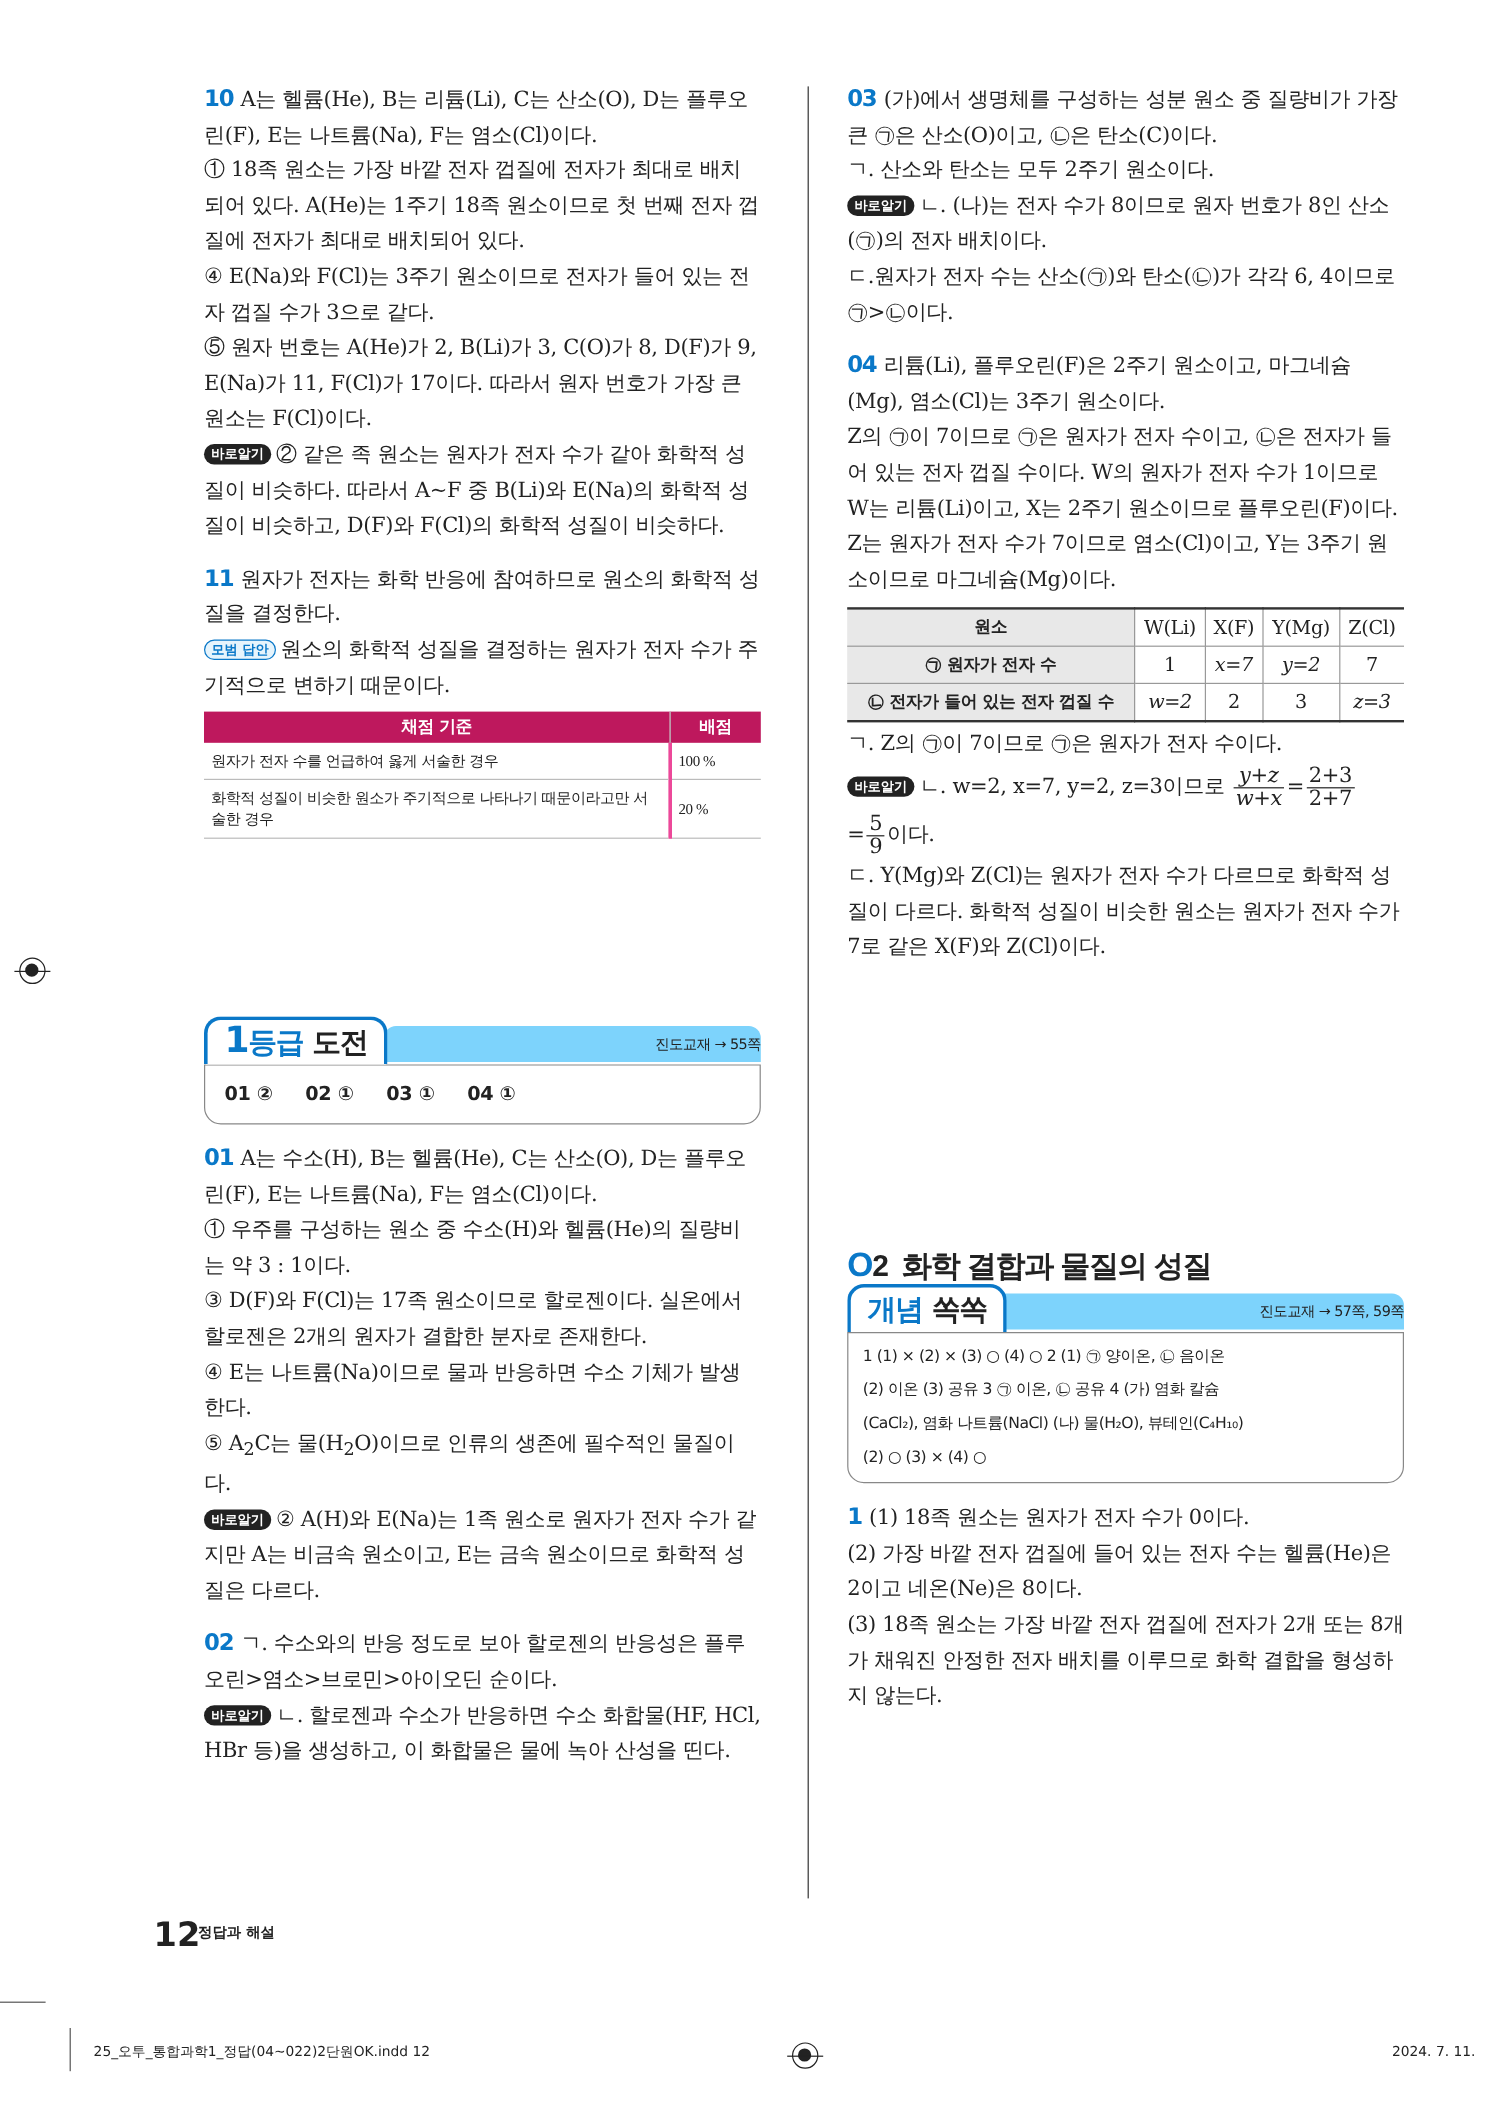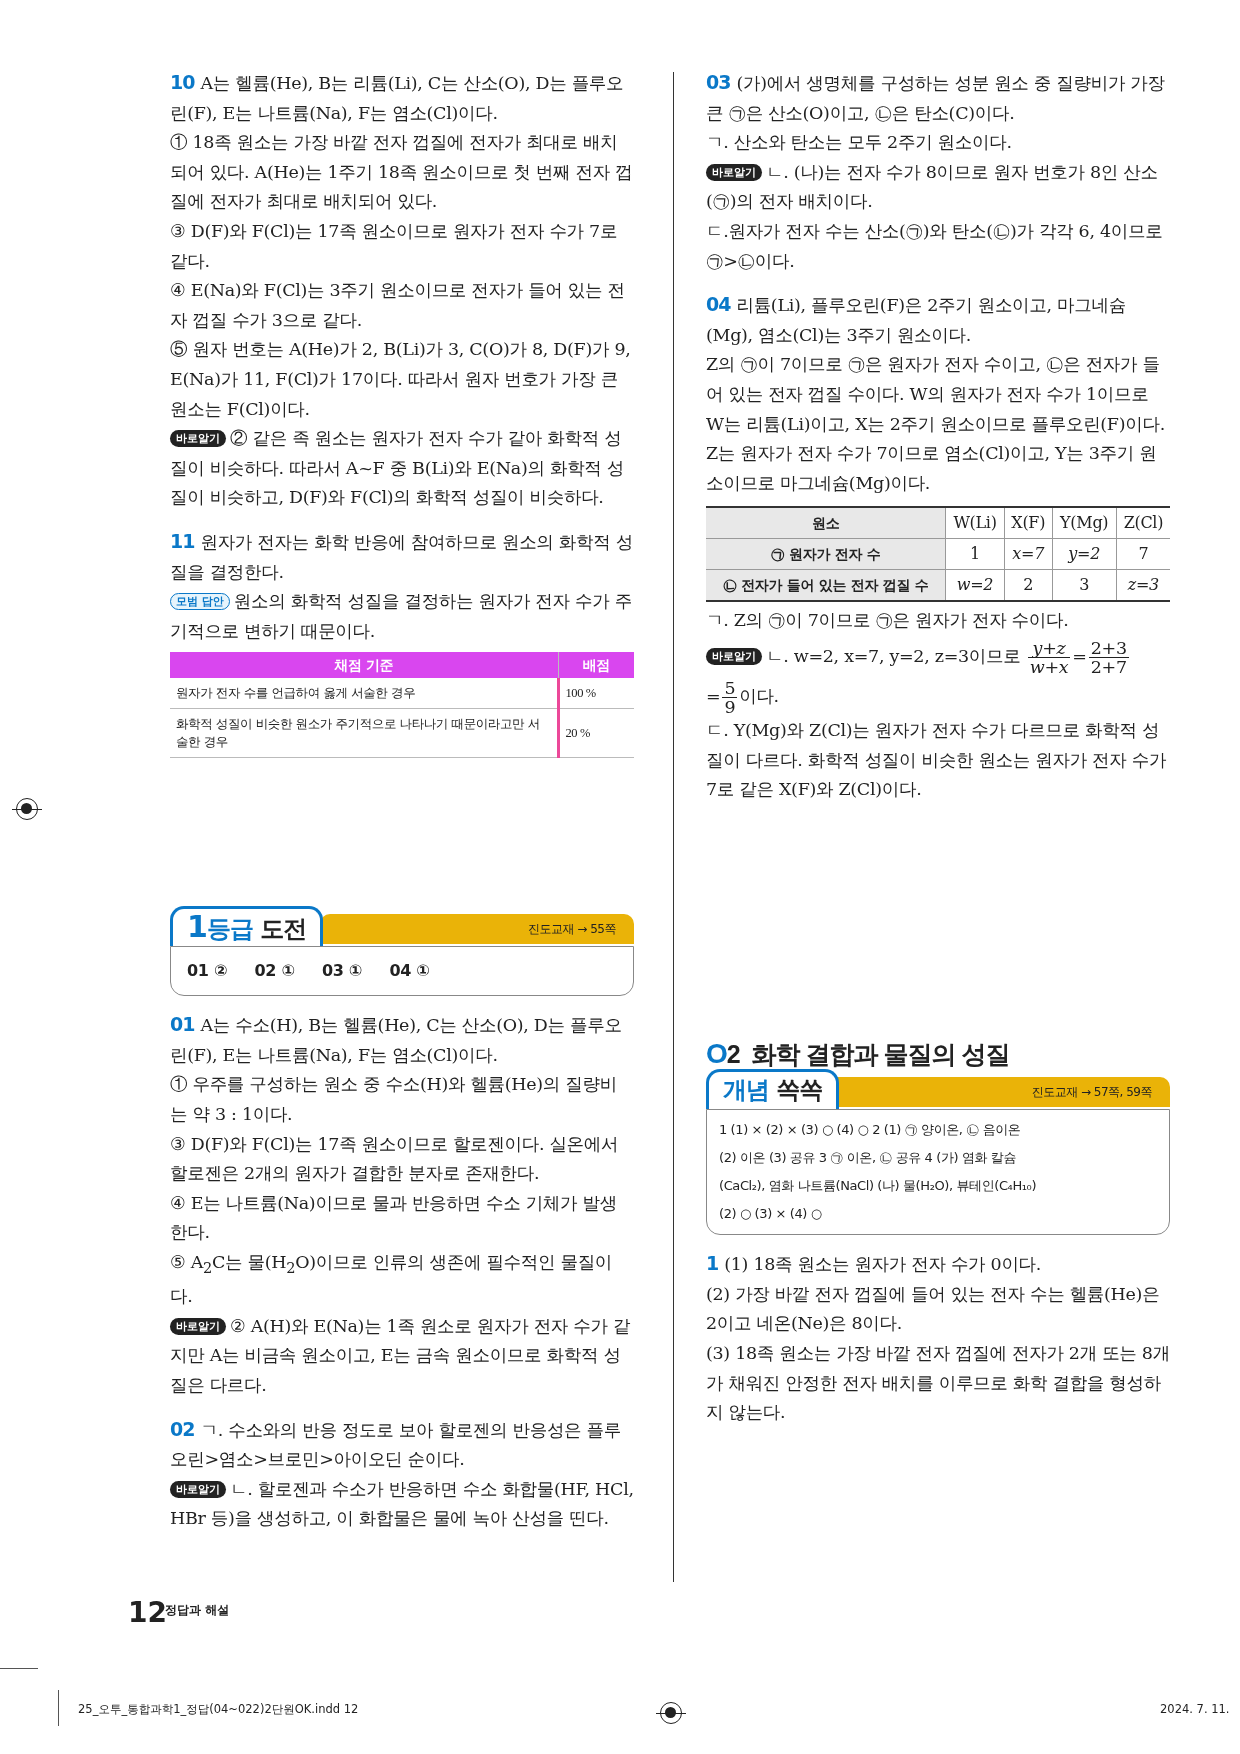--- a/index.html
+++ b/index.html
@@ -8,29 +8,29 @@
   .col { position: absolute; top: 68px; width: 464px; line-height: 29.6px; letter-spacing: -0.3px; }
   .col.left { left: 170px; }
   .col.right { left: 706px; }
   .divider { position: absolute; left: 673px; top: 72px; width: 1px; height: 1510px; background: #333; }
   p { margin: 0; }
   .qnum { font-family: "DejaVu Sans", "Liberation Sans", sans-serif; font-weight: bold; color: #0a78c8; font-size: 19px; margin-right: 6px; letter-spacing: -1px; }
   .gap { height: 14px; }
   .badge-dark { display: inline-block; background: #222; color: #fff; font-family: "DejaVu Sans", sans-serif; font-weight: bold; font-size: 11px; line-height: 17px; padding: 0 6px; border-radius: 9px; vertical-align: 2px; margin-right: 4px; letter-spacing: 0; }
   .badge-outline { display: inline-block; border: 1.5px solid #0a78c8; color: #0a78c8; background: #e6f4fc; font-family: "DejaVu Sans", sans-serif; font-weight: bold; font-size: 11px; line-height: 15px; padding: 0 5px; border-radius: 9px; vertical-align: 2px; margin-right: 4px; letter-spacing: 0; }
   table.score { width: 100%; border-collapse: collapse; margin-top: 6px; font-family: "DejaVu Sans", sans-serif; font-size: 12.5px; line-height: 18px; letter-spacing: -0.4px; }
-  table.score th { background: #d946ef; color: #fff; font-weight: bold; padding: 4px 6px; text-align: center; font-size: 14px; }
+  table.score th { background: #be185d; color: #fff; font-weight: bold; padding: 4px 6px; text-align: center; font-size: 14px; }
   table.score th + th { border-left: 1px solid #bbb; }
   table.score td { padding: 6px 6px; border-bottom: 1px solid #bbb; }
   table.score td.pct { border-left: 3px solid #ec4899; width: 76px; font-family: Liberation Serif, serif; }
   .section-head { position: relative; height: 40px; margin-top: 0; }
   .sh-tab { position: absolute; left: 0; top: 0; height: 40px; padding: 0 14px 0 14px; font-family: "DejaVu Sans", sans-serif; font-weight: bold; font-size: 24px; line-height: 36px; border-left: 3px solid #0a78c8; border-top: 3px solid #0a78c8; border-right: 3px solid #0a78c8; border-radius: 14px 14px 0 0; background: #fff; z-index: 2; letter-spacing: -1px; }
   .sh-tab .blue { color: #0a78c8; }
   .sh-tab .big1 { font-size: 30px; color: #0a78c8; }
-  .sh-bar { position: absolute; top: 8px; right: 0; height: 30px; background: #eab308; border-radius: 10px 10px 0 0; font-family: "DejaVu Sans", sans-serif; font-size: 12px; text-align: right; padding-right: 18px; line-height: 30px; letter-spacing: -0.5px; }
+  .sh-bar { position: absolute; top: 8px; right: 0; height: 30px; background: #7dd3fc; border-radius: 10px 10px 0 0; font-family: "DejaVu Sans", sans-serif; font-size: 12px; text-align: right; line-height: 30px; letter-spacing: -0.5px; }
   .ans-box { border: 1.5px solid #888; border-radius: 0 0 14px 14px; padding: 10px 16px; font-family: "DejaVu Sans", sans-serif; font-weight: bold; font-size: 16px; line-height: 28px; }
   .ans-box span.i { margin-right: 22px; }
   .ans-box2 { border: 1.5px solid #888; border-radius: 0 0 14px 14px; padding: 6px 12px; font-family: "DejaVu Sans", sans-serif; font-size: 13px; line-height: 28px; letter-spacing: -0.4px; }
   table.elem { width: 100%; border-collapse: collapse; margin-top: 8px; font-size: 16px; text-align: center; line-height: 20px; border-top: 2px solid #333; border-bottom: 2px solid #333; }
   table.elem td, table.elem th { border: 1px solid #999; padding: 5px 4px; }
   table.elem tr td:first-child, table.elem tr th:first-child { border-left: none; background: #e8e8e8; font-family: "DejaVu Sans", sans-serif; font-weight: bold; font-size: 14px; }
   table.elem tr td:last-child, table.elem tr th:last-child { border-right: none; }
   table.elem th { font-weight: normal; }
   .math { font-style: italic; }
   .frac { display: inline-block; vertical-align: middle; text-align: center; line-height: 18px; margin: 0 2px; }
@@ -50,21 +50,20 @@
 </style>
 </head>
 <body>
 
 <div class="divider"></div>
 
 <div class="col left">
   <div>
     <p><span class="qnum">10</span><span>A는 헬륨(He), B는 리튬(Li), C는 산소(O), D는 플루오린(F), E는 나트륨(Na), F는 염소(Cl)이다.</span></p>
     <p>① 18족 원소는 가장 바깥 전자 껍질에 전자가 최대로 배치되어 있다. A(He)는 1주기 18족 원소이므로 첫 번째 전자 껍질에 전자가 최대로 배치되어 있다.</p>
-    <p>③ D(F)와 F(Cl)는 17족 원소이므로 원자가 전자 수가 7로 같다.</p>
     <p>④ E(Na)와 F(Cl)는 3주기 원소이므로 전자가 들어 있는 전자 껍질 수가 3으로 같다.</p>
     <p>⑤ 원자 번호는 A(He)가 2, B(Li)가 3, C(O)가 8, D(F)가 9, E(Na)가 11, F(Cl)가 17이다. 따라서 원자 번호가 가장 큰 원소는 F(Cl)이다.</p>
     <p><span class="badge-dark">바로알기</span><span>② 같은 족 원소는 원자가 전자 수가 같아 화학적 성질이 비슷하다. 따라서 A~F 중 B(Li)와 E(Na)의 화학적 성질이 비슷하고, D(F)와 F(Cl)의 화학적 성질이 비슷하다.</span></p>
   </div>
   <div class="gap"></div>
   <div>
     <p><span class="qnum">11</span><span>원자가 전자는 화학 반응에 참여하므로 원소의 화학적 성질을 결정한다.</span></p>
     <p><span class="badge-outline">모범 답안</span><span>원소의 화학적 성질을 결정하는 원자가 전자 수가 주기적으로 변하기 때문이다.</span></p>
     <table class="score">
       <tbody>

